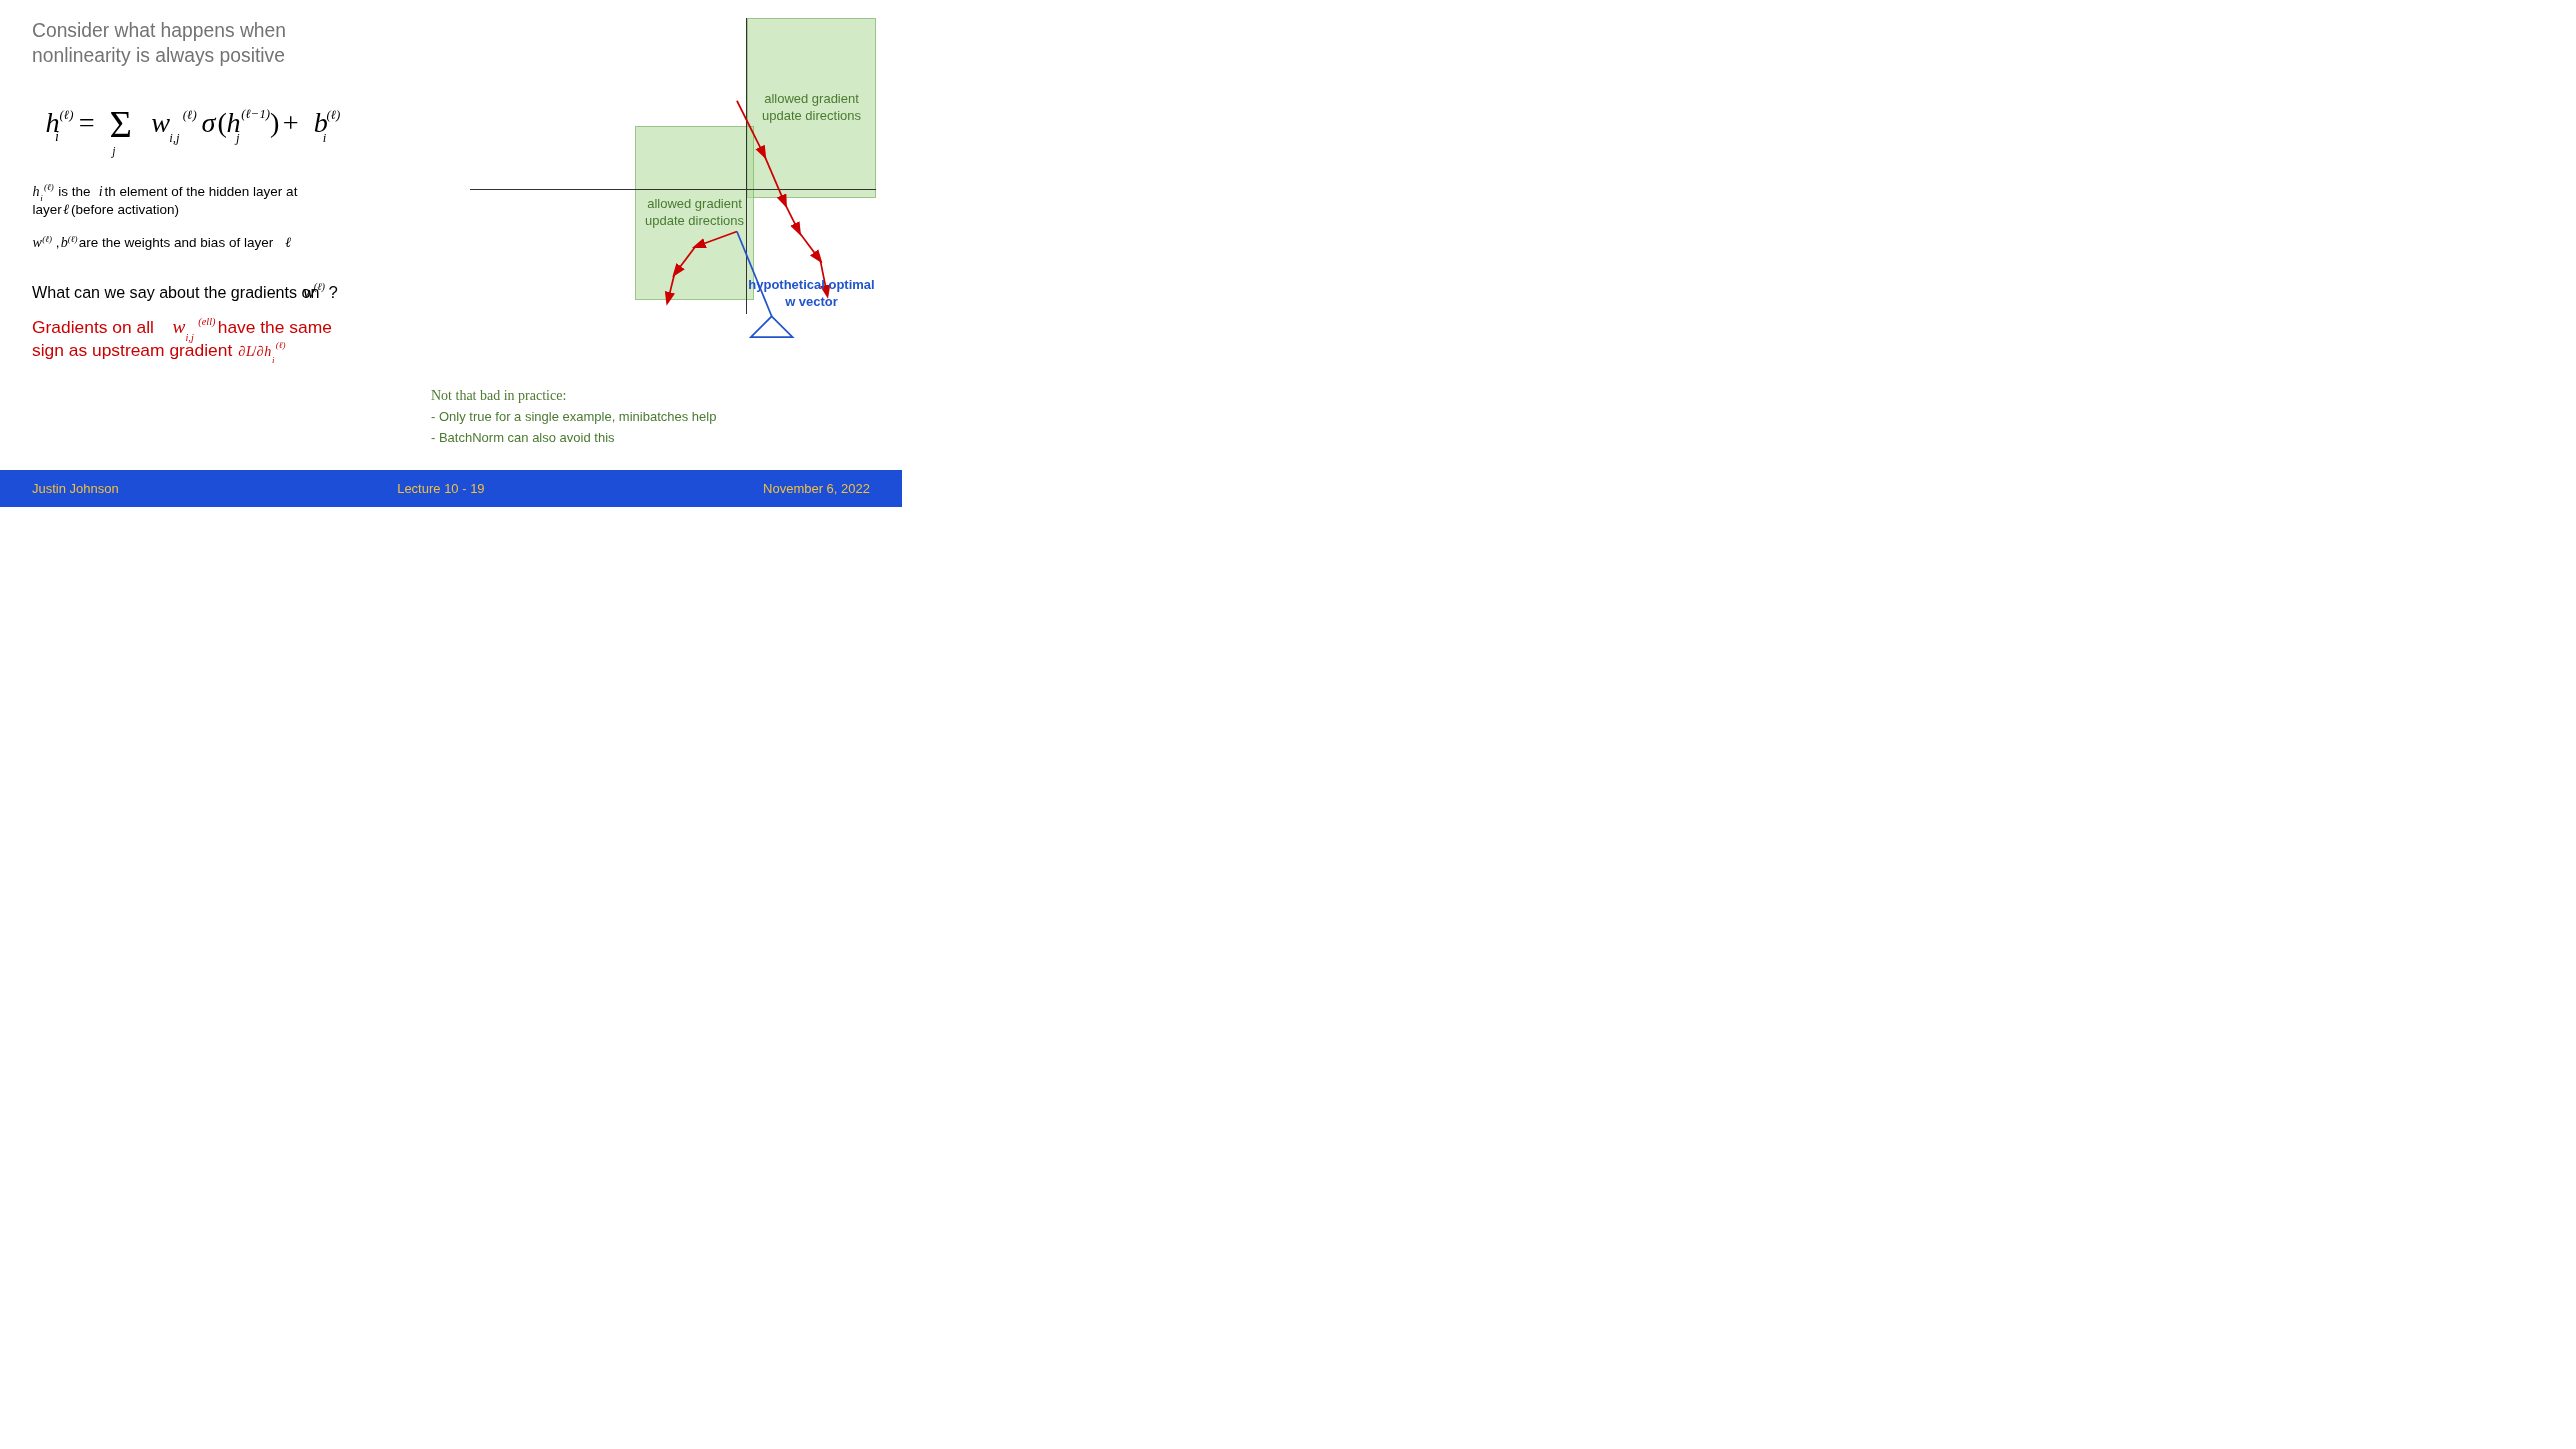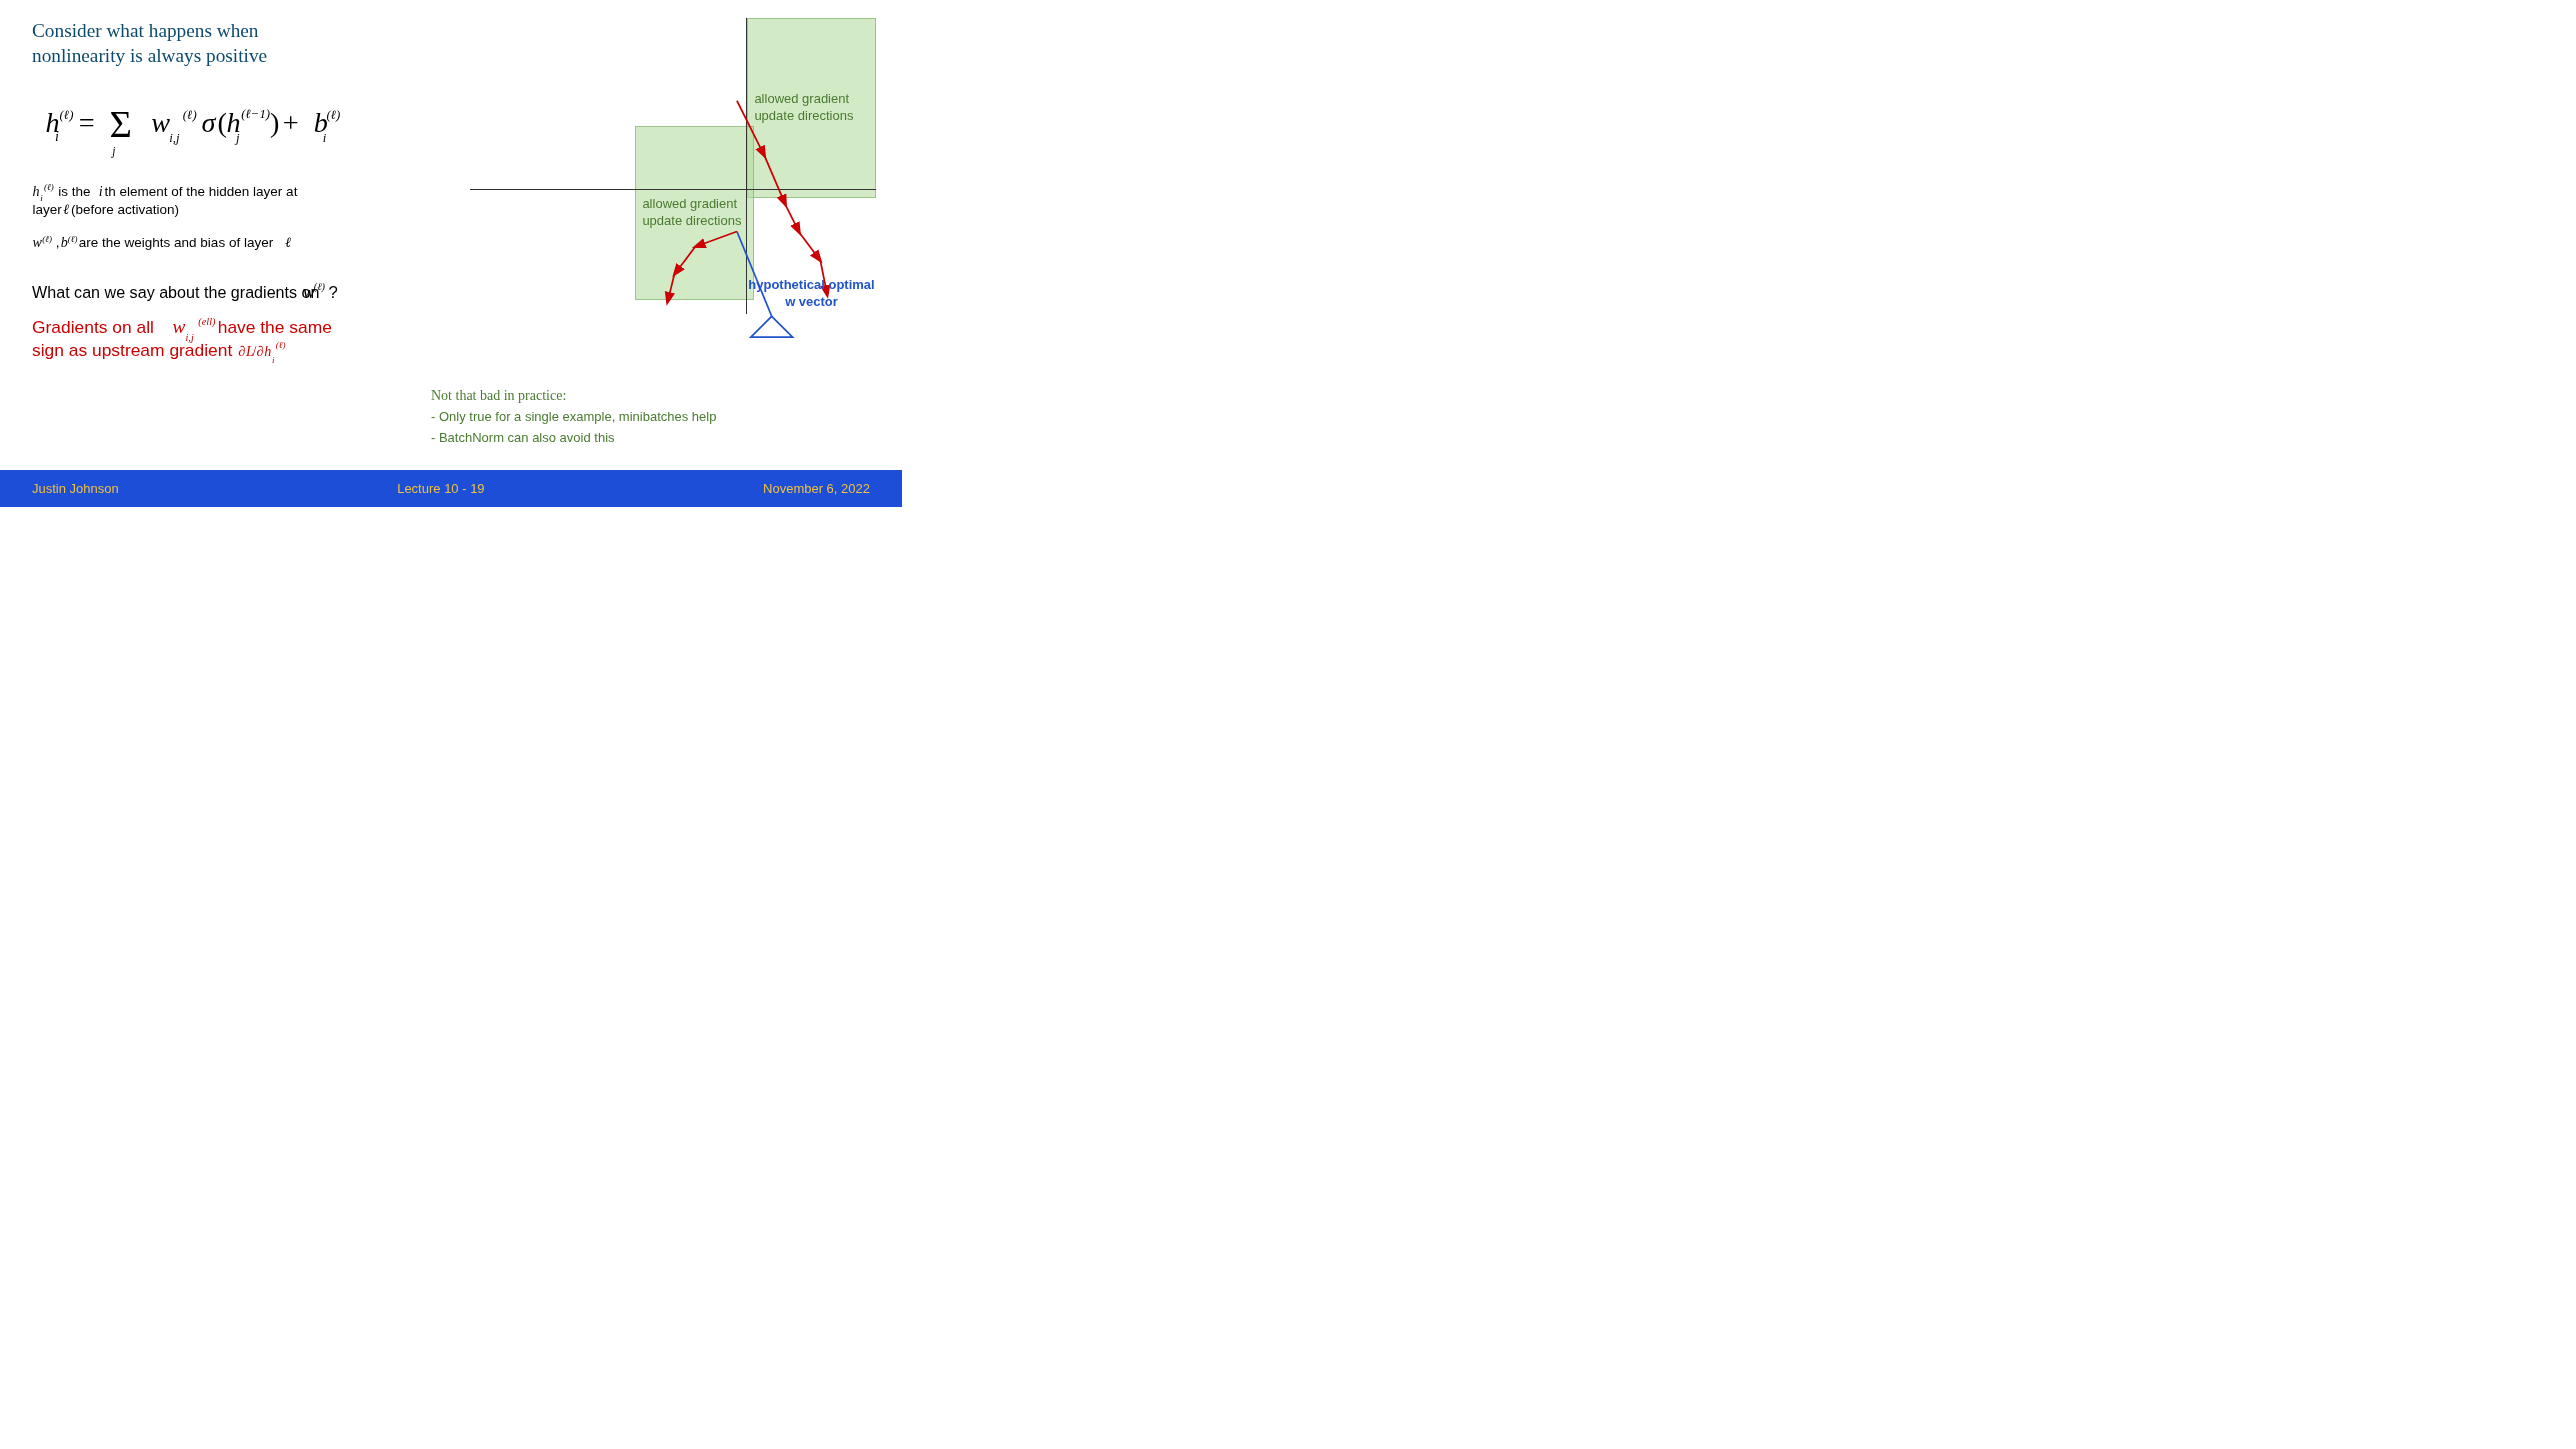--- a/index.html
+++ b/index.html
@@ -31,24 +31,24 @@
 
     .right-panel {
       flex: 1;
       display: flex;
       flex-direction: column;
       position: relative;
     }
 
     
     .title-text {
-      font-family: Liberation Serif, serif;
+      font-family: Liberation Sans, sans-serif;
       font-size: 19.3px;
       font-weight: normal;
-      color: #0c4a6e;
+      color: #737373;
       line-height: 1.3;
       margin-bottom: 11.6px;
     }
 
     
     .formula-area {
       margin: 6.4px 0 13px 13px;
       font-size: 24.5px;
     }
 
@@ -129,20 +129,21 @@
       display: flex;
       align-items: center;
       justify-content: center;
       padding: 6.4px;
     }
 
     .green-box-label {
       font-family: Arial, Helvetica, sans-serif;
       font-size: 13px;
       color: #4a7a30;
+      text-align: center;
       line-height: 1.3;
     }
 
     
     .axis-h {
       position: absolute;
       top: 171px;
       left: 39px;
       right: 0;
       height: 1.3px;

